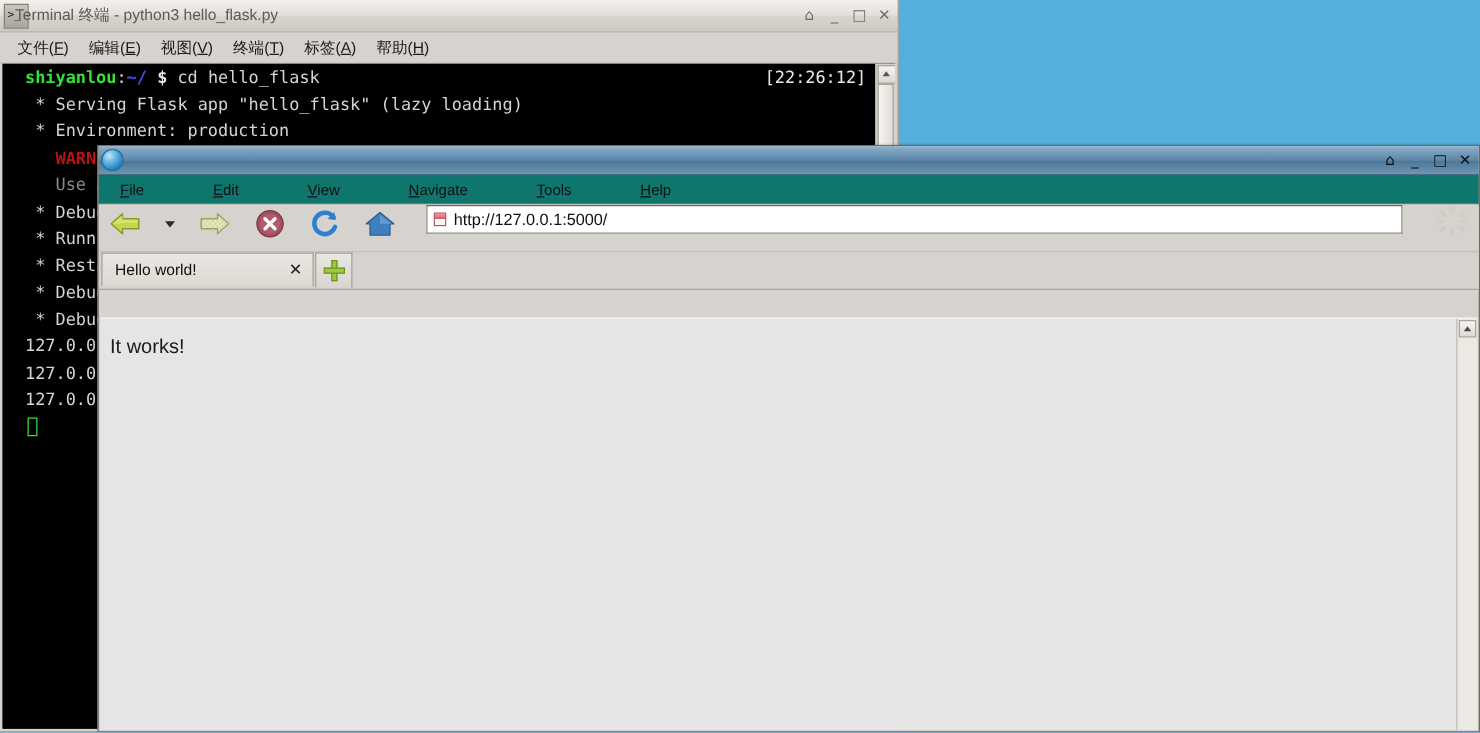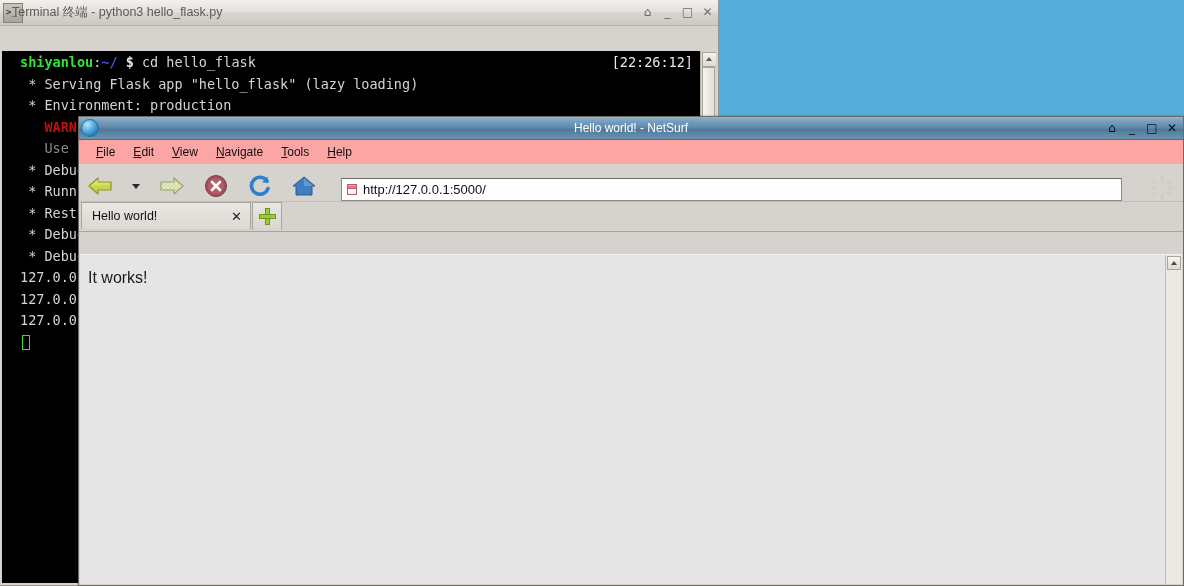--- a/index.html
+++ b/index.html
@@ -232,39 +232,40 @@
     font-size: 12px;
     color: #0d0d0d;
     width: 12px;
     text-align: center;
     font-family: "DejaVu Sans", sans-serif;
     line-height: 12px;
   }
 
   .br-menubar {
     height: 23px;
-    background: #fca5a5;
+    background: #0f766e;
     display: flex;
     align-items: center;
     padding-left: 8px;
     border-bottom: 1px solid #c3bfb9;
+    gap: 37px;
   }
   .br-menu-item {
     font-size: 12px;
     color: #101010;
     padding: 2px 9px;
     font-family: "Liberation Sans", sans-serif;
   }
   .br-menu-item u { text-decoration: underline; }
 
   .br-toolbar {
     height: 37px;
     background: #d6d3ce;
     display: flex;
-    align-items: flex-end;
+    align-items: flex-start;
     padding: 0 6px;
     border-bottom: 1px solid #bfbbb5;
     gap: 14px;
   }
   .tb-btn {
     width: 30px; height: 30px;
     display: flex;
     align-items: center;
     justify-content: center;
     position: relative;
@@ -454,20 +455,28 @@
       <div class="term-icon"></div>
       <div class="term-title">Terminal 终端 - python3 hello_flask.py</div>
       <div class="term-winbtns">
         <span class="wb">⌂</span>
         <span class="wb">_</span>
         <span class="wb">□</span>
         <span class="wb">✕</span>
       </div>
     </div>
 
+    <div class="term-menubar">
+      <div class="term-menu-item"><span>文件</span>(<u>F</u>)</div>
+      <div class="term-menu-item"><span>编辑</span>(<u>E</u>)</div>
+      <div class="term-menu-item"><span>视图</span>(<u>V</u>)</div>
+      <div class="term-menu-item"><span>终端</span>(<u>T</u>)</div>
+      <div class="term-menu-item"><span>标签</span>(<u>A</u>)</div>
+      <div class="term-menu-item"><span>帮助</span>(<u>H</u>)</div>
+    </div>
 
     <div class="term-body">
       <div class="term-screen" id="term-screen">
           <div class="term-line"><span class="tg">shiyanlou</span><span class="tplain">:</span><span class="tb">~/</span><span class="tplain"> </span><span class="tw">$</span><span class="tplain"> cd hello_flask</span><span class="tstamp">[22:26:12]</span></div>
           <div class="term-line"><span class="tplain"> * Serving Flask app "hello_flask" (lazy loading)</span></div>
           <div class="term-line"><span class="tplain"> * Environment: production</span></div>
           <div class="term-line"><span class="tr">   WARNING: Do not use the development server in a production environment.</span></div>
           <div class="term-line"><span class="tgray">   Use a production WSGI server instead.</span></div>
           <div class="term-line"><span class="tplain"> * Debug mode: off</span></div>
           <div class="term-line"><span class="tplain"> * Running on http://127.0.0.1:5000/ (Press CTRL+C to quit)</span></div>
@@ -483,21 +492,20 @@
         <div class="term-sb-arrow"></div>
         <div class="term-sb-thumb"></div>
       </div>
     </div>
   </div>
 
   <div id="browser-window">
 
     <div class="br-titlebar">
       <div class="br-globe"></div>
-      <div class="br-title">Hello world! - NetSurf</div>
       <div class="br-winbtns">
         <span class="wb">⌂</span>
         <span class="wb">_</span>
         <span class="wb">□</span>
         <span class="wb">✕</span>
       </div>
     </div>
 
     <div class="br-menubar">
       <div class="br-menu-item"><u>F</u><span>ile</span></div>

